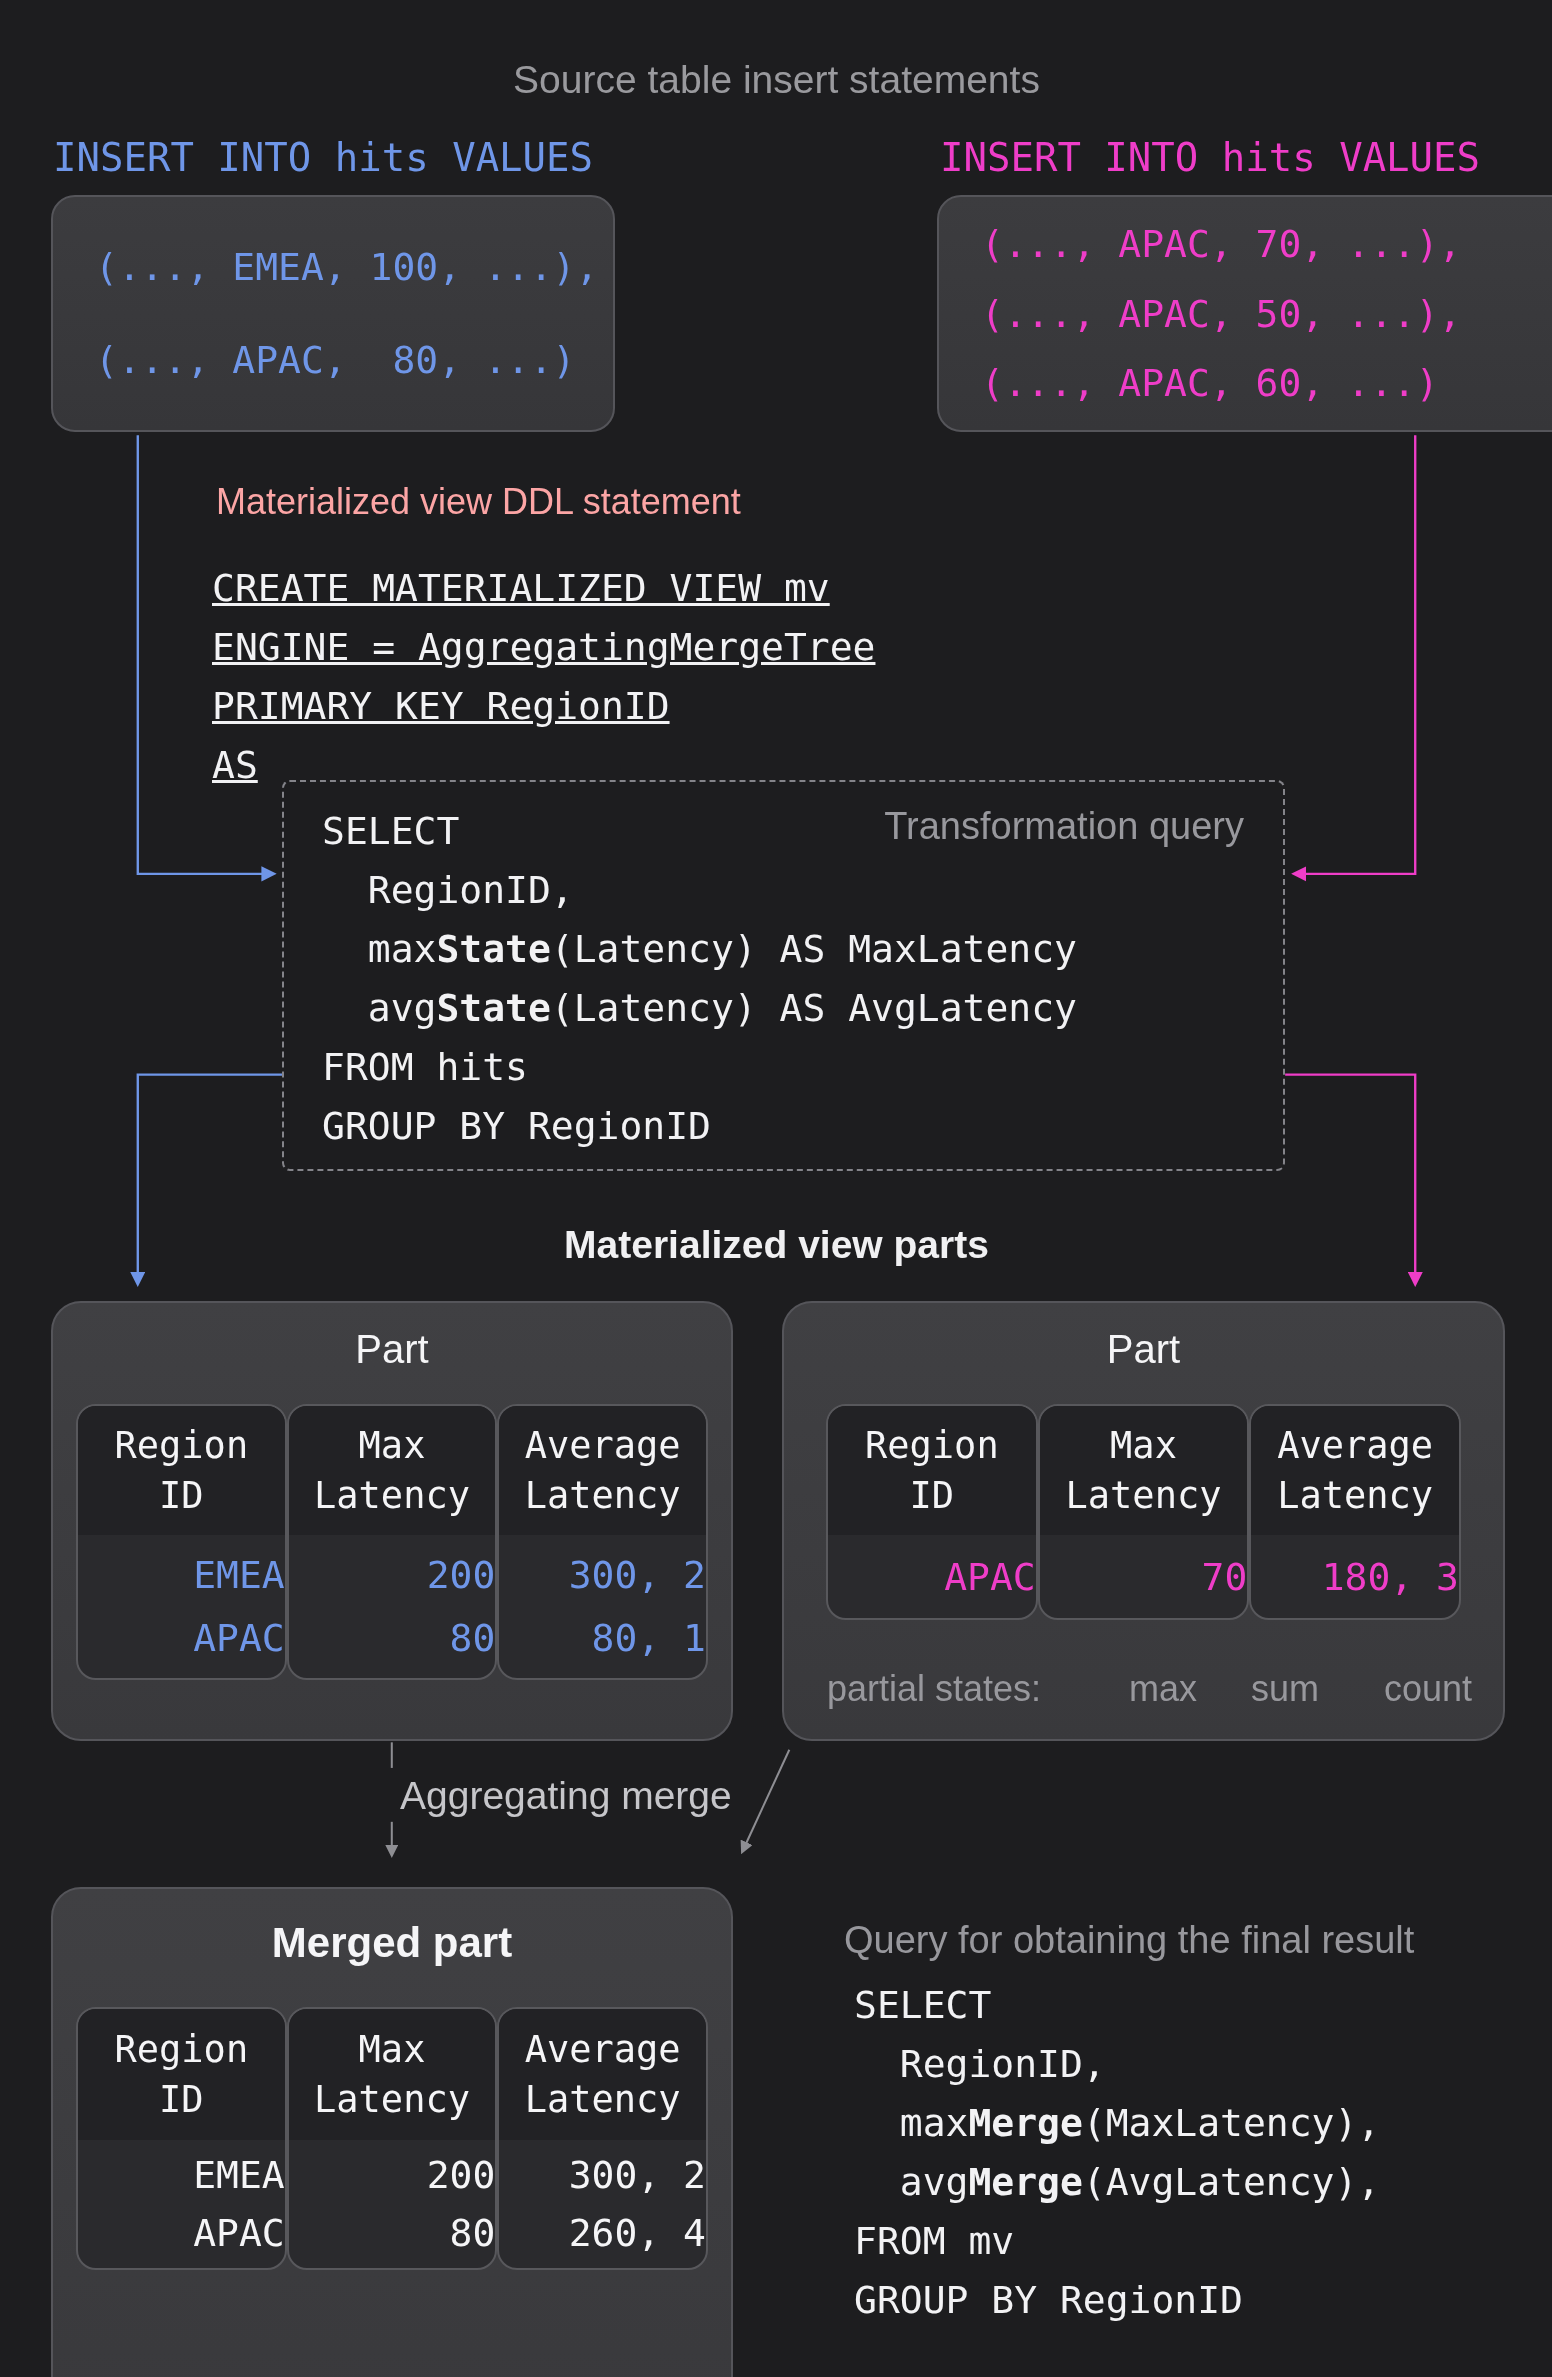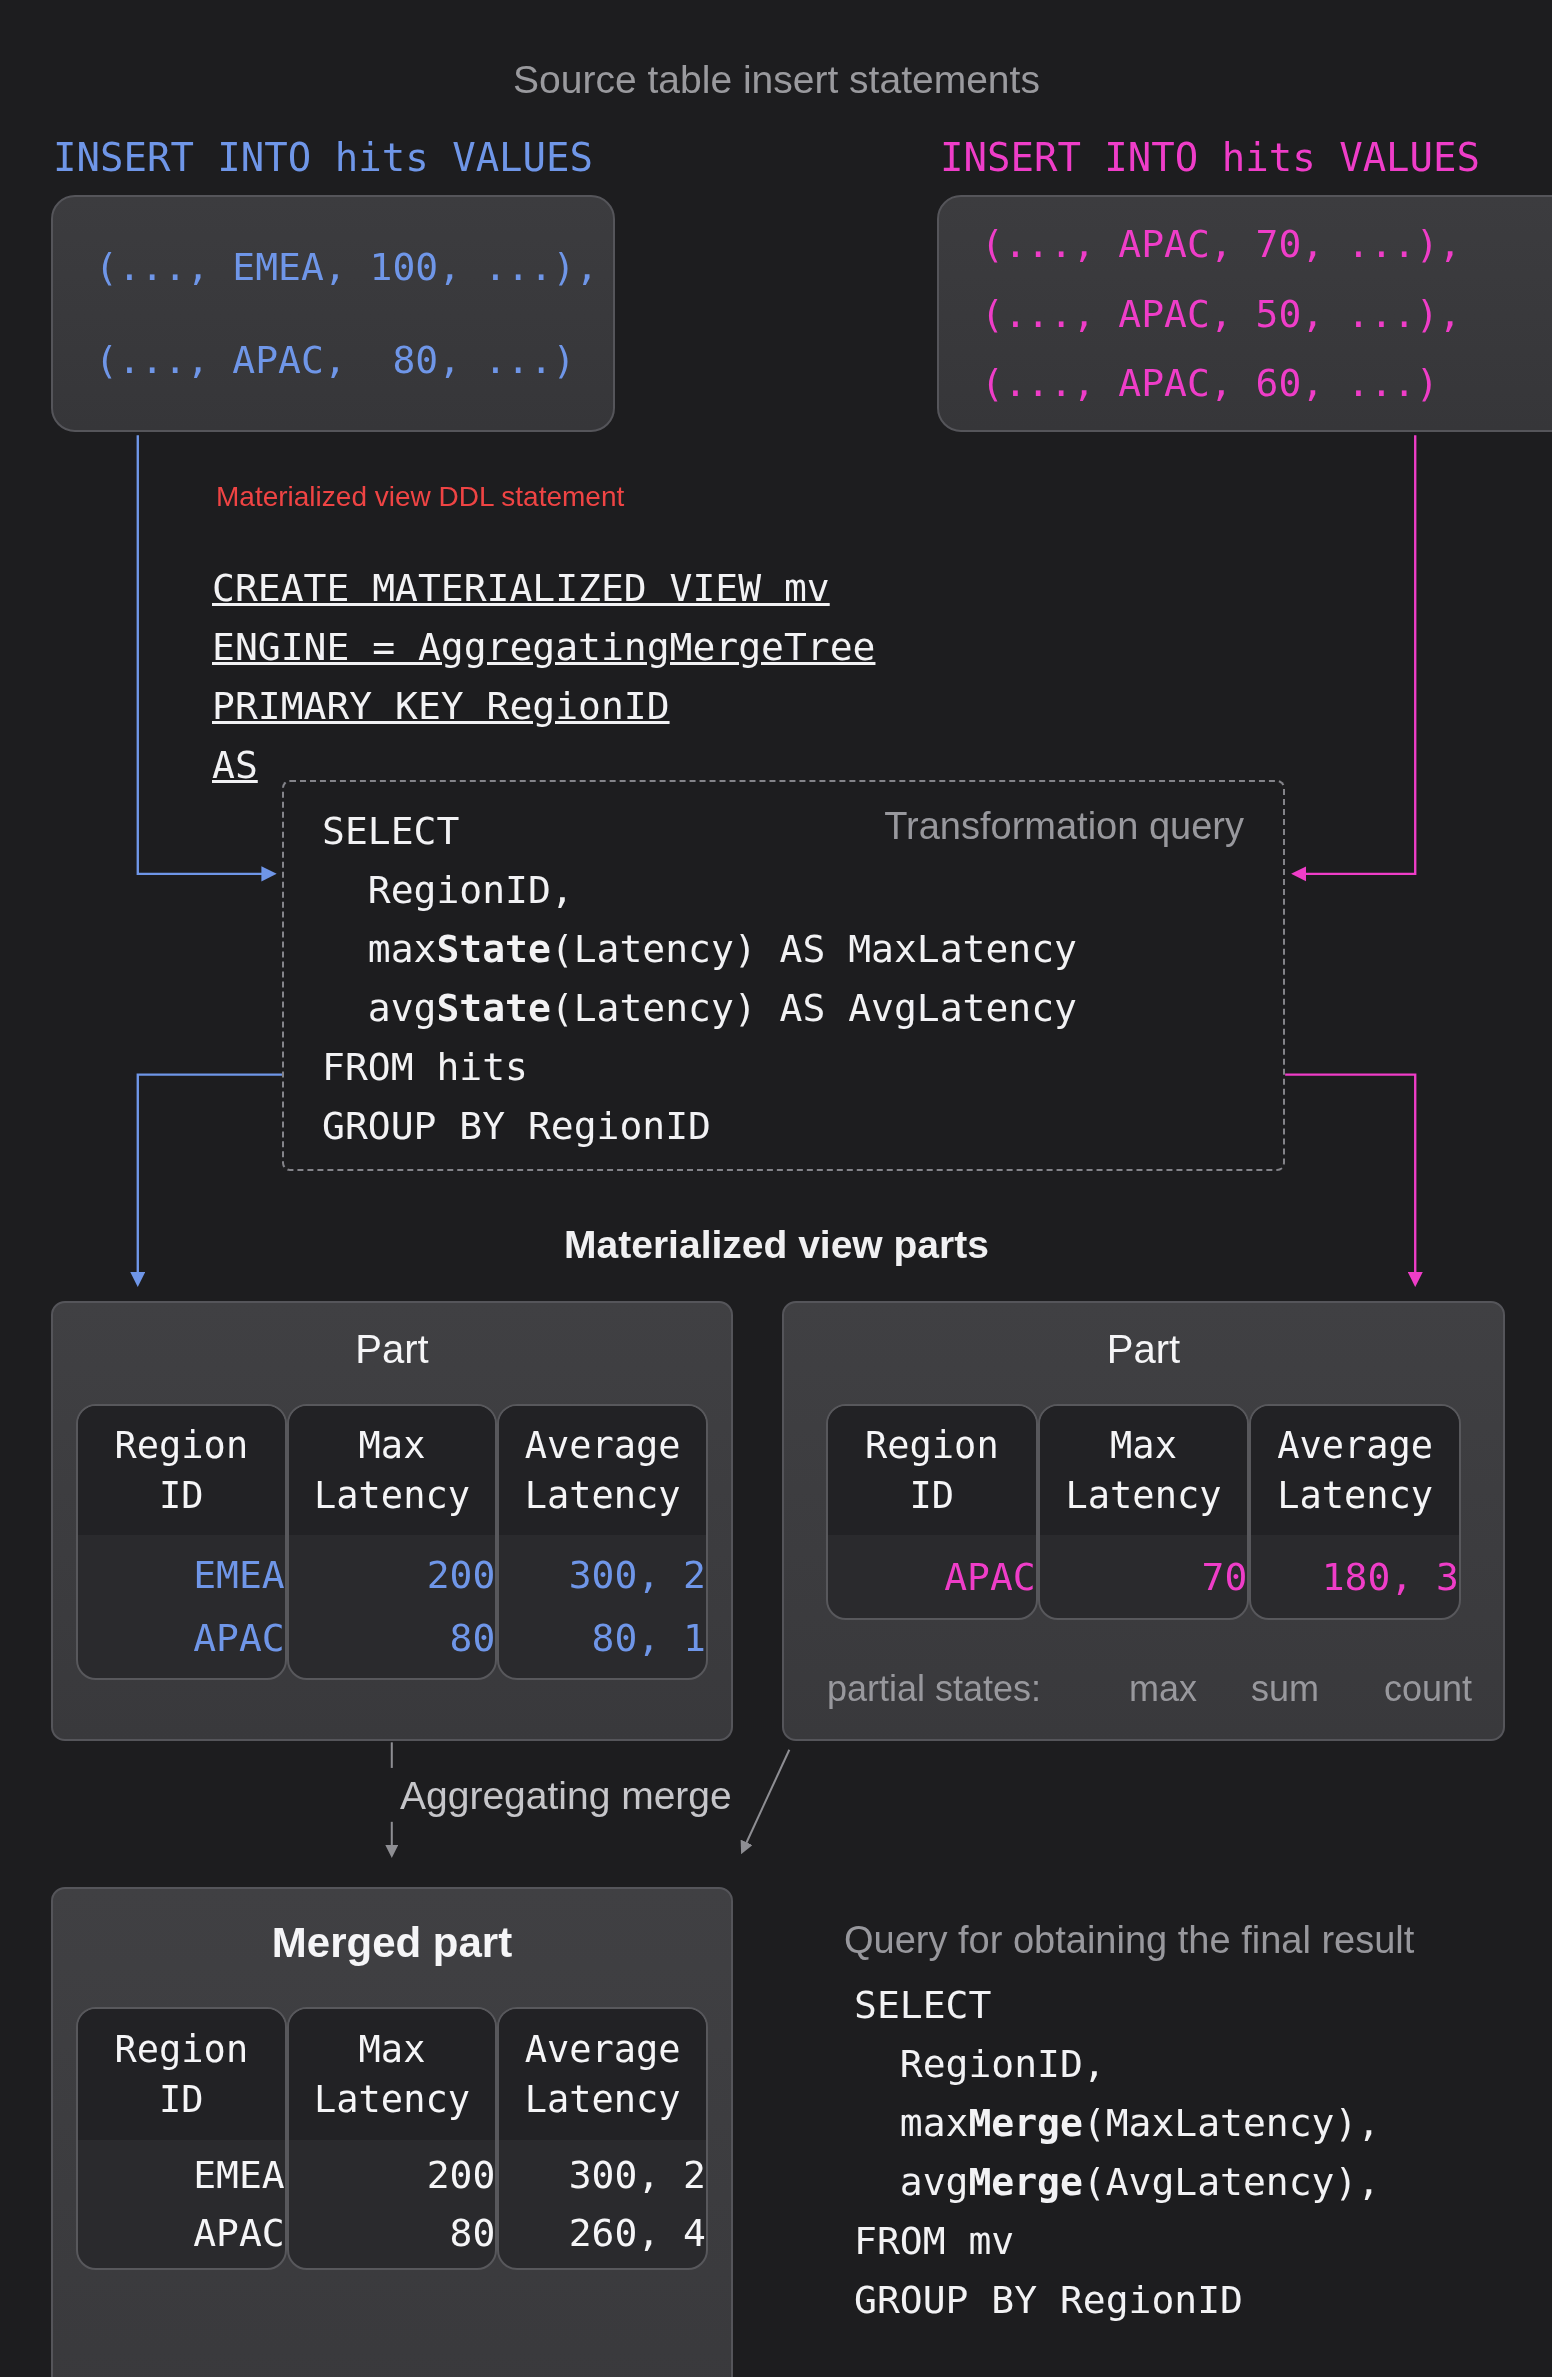--- a/index.html
+++ b/index.html
@@ -2,21 +2,21 @@
 <html style="font-size:10.8px"><head>
 <meta charset="utf-8">
 <style>
   html,body{margin:0;padding:0;background:#1D1D1F;}
   .canvas{position:relative;width:1553px;height:2377px;background:#1D1D1F;overflow:hidden;
           font-family:"Liberation Sans",sans-serif;color:#F2F2F4;}
   .abs{position:absolute;}
   .code{font-family:"DejaVu Sans Mono",monospace;font-size:38px;line-height:59px;
         color:#F2F2F4;white-space:pre;}
   .code .seg-b{font-weight:700;}
-  .gray-label{color:#ef4444;font-size:28px;}
+  .gray-label{color:#fca5a5;font-size:36px;}
 
   .page-title{left:0;right:0;top:58px;text-align:center;font-size:39px;font-weight:500;color:#9A9A9E;}
 
   .ins-header{top:135px;font-family:"DejaVu Sans Mono",monospace;font-size:39px;white-space:pre;}
   .ins-header.blue{left:53px;color:#6F96E8;}
   .ins-header.pink{left:940px;color:#EF3DC8;}
   .ins-box{top:195px;height:237px;background:linear-gradient(180deg,#3C3C3F,#363639);
            border:2px solid #55555A;border-radius:24px;box-sizing:border-box;
            display:flex;flex-direction:column;justify-content:space-evenly;padding-left:42px;}
   .ins-box.blue{left:51px;width:564px;color:#6F96E8;}
@@ -26,21 +26,21 @@
   .ddl-label{left:216px;top:481px;}
   .ddl-code{left:212px;top:559px;text-decoration:underline;}
 
   .tq-box{left:282px;top:780px;width:1003px;height:391px;border:2px dashed #84848A;border-radius:8px;box-sizing:border-box;}
   .tq-label{position:absolute;right:39px;top:23px;font-size:38px;color:#98989D;}
   .tq-code{position:absolute;left:38px;top:20px;}
 
   .parts-label{left:0;right:0;top:1223px;text-align:center;font-size:39px;font-weight:600;color:#F0F0F2;}
 
   .part{background:linear-gradient(180deg,#404043,#39393C);border:2px solid #55555A;
-        border-radius:14px;box-sizing:border-box;}
+        border-radius:30px;box-sizing:border-box;}
   .part-left{left:51px;top:1301px;width:682px;height:440px;}
   .part-right{left:782px;top:1301px;width:723px;height:440px;}
   .part-merged{left:51px;top:1887px;width:682px;height:542px;}
   .part-title{text-align:center;margin-top:24px;font-size:40px;color:#F5F5F7;}
   .part-merged .part-title{font-weight:600;font-size:42px;margin-top:30px;}
   .cols{position:absolute;left:23px;right:23px;display:flex;}
   .part-left  .cols{top:101px;height:276px;}
   .part-right .cols{left:42px;right:42px;top:101px;height:216px;}
   .part-merged .cols{top:118px;height:263px;}
   .col{flex:1;border:2px solid #58585C;border-radius:20px;overflow:hidden;

